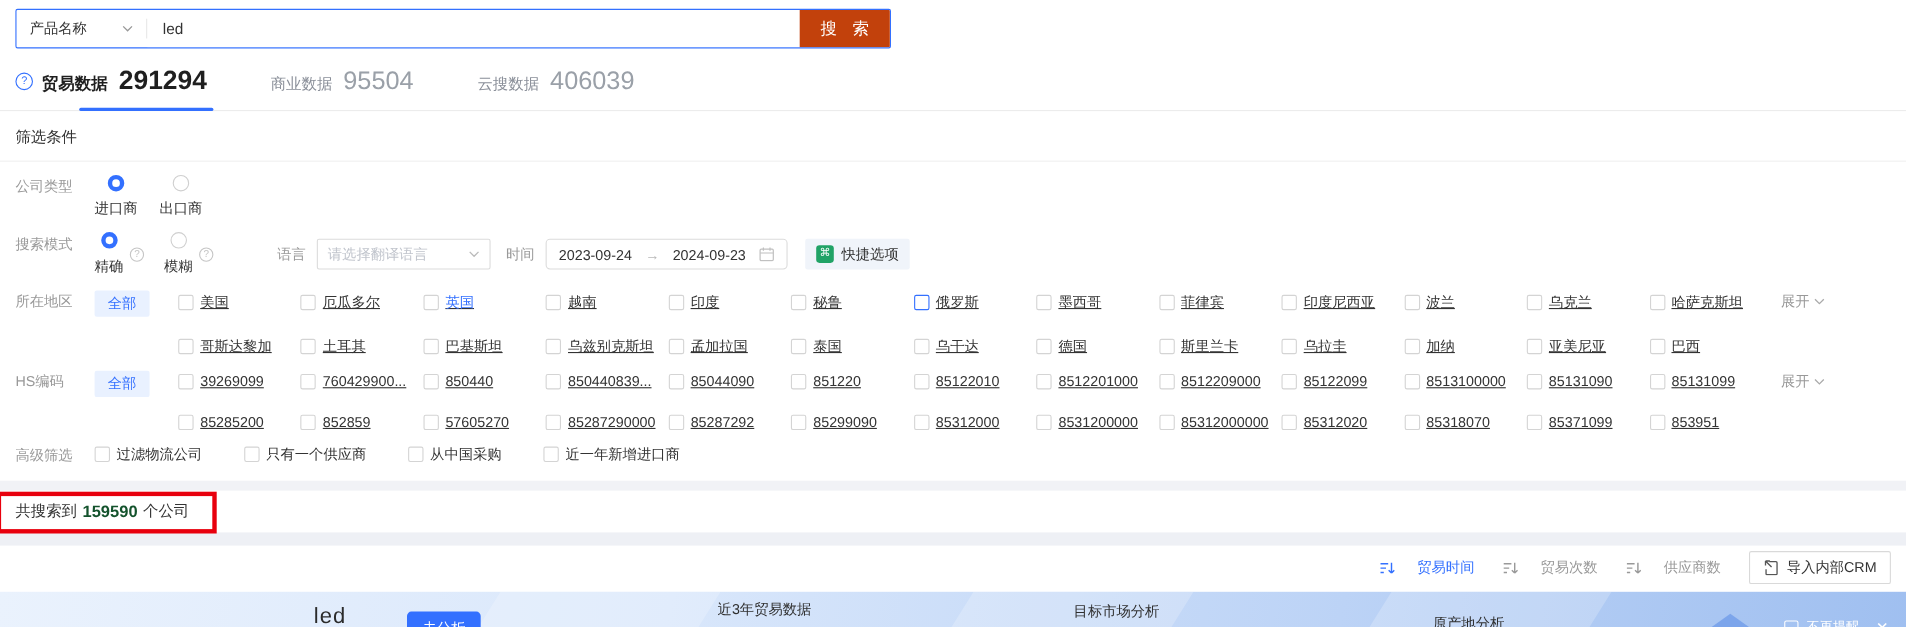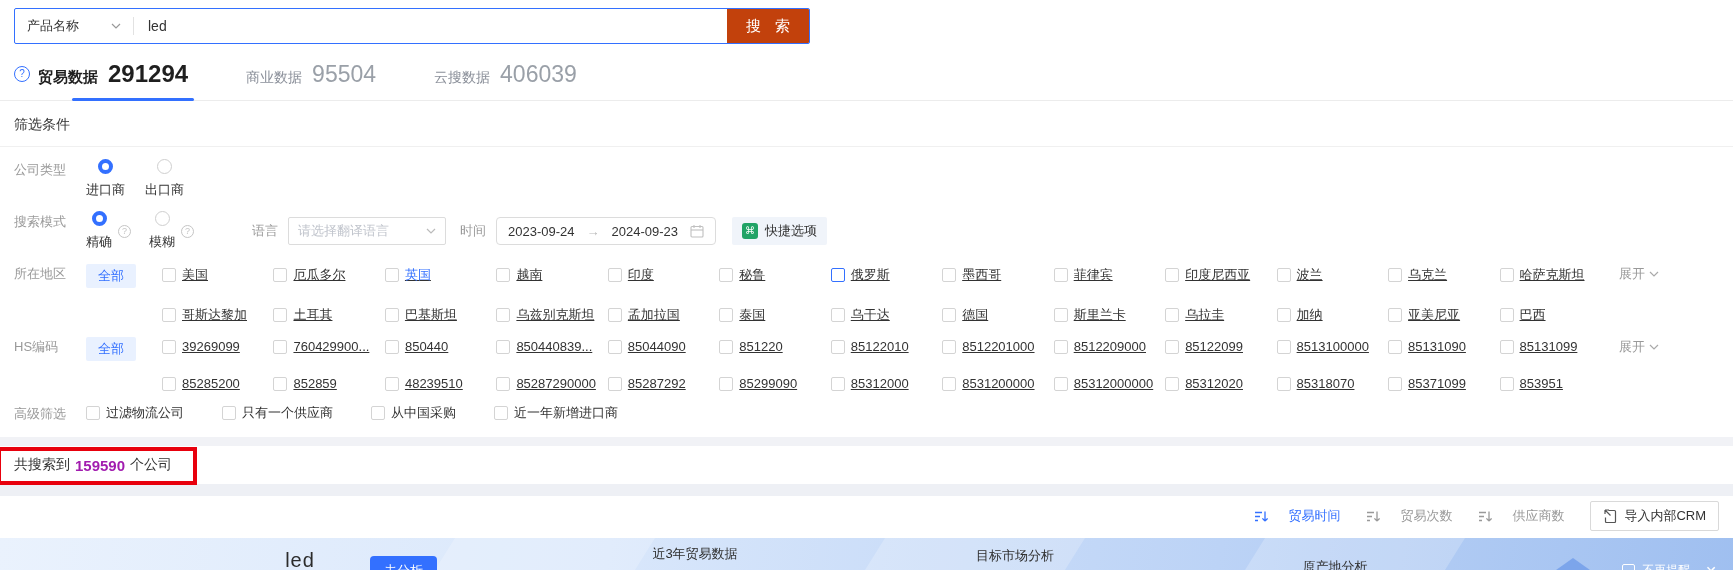--- a/index.html
+++ b/index.html
@@ -59,21 +59,21 @@
   .cb { display:inline-flex; align-items:center; gap:6px; cursor:pointer; white-space:nowrap; }
   .box { width:14px; height:14px; border:1px solid #d4d4d4; border-radius:2px; background:#fff; flex:0 0 14px; }
   .box.blue { border-color:#3370ff; }
   .cb-label.blue { color:#3370ff; }
   .expand { flex:0 0 100px; display:flex; align-items:center; gap:4px; color:#999;
     padding-top:2px; cursor:pointer; justify-content:flex-start; margin-left:8px; }
   .adv-list { display:flex; gap:38px; padding-top:1px;justify-content:flex-end; }
   
   .band { height:9px; background:#f1f2f6; }
   .summary { position:relative; height:38px; display:flex; align-items:center; padding:0 14px; font-size:14px; }
-  .summary .count { color:#a21caf; font-weight:bold; margin:0 5px; font-size:15px; }
+  .summary .count { color:#14532d; font-weight:bold; margin:0 5px; font-size:15px; }
   .red-box { position:absolute; left:-3px; top:1px; width:200px; height:38px;
     border:4px solid #e8000d; pointer-events:none; }
   .band2 { height:12px; background:#eef0f5; }
   .toolbar { height:40px; display:flex; align-items:center; justify-content:flex-end; gap:26px; padding:0 14px; }
   .sort-item { display:flex; align-items:center; gap:20px; color:#999; cursor:pointer; }
   .sort-item.active { color:#3370ff; }
   .crm-btn { height:30px; display:flex; align-items:center; gap:7px; border:1px solid #d9d9d9;
     border-radius:2px; background:#fff; padding:0 12px; color:#333; font-size:13px; cursor:pointer; }
   
   .banner { position:relative; height:74px; margin-top:2px; overflow:hidden;
@@ -384,21 +384,21 @@
         <label class="cb">
           <span class="box"></span>
           <span class="cb-label">85285200</span>
         </label>
         <label class="cb">
           <span class="box"></span>
           <span class="cb-label">852859</span>
         </label>
         <label class="cb">
           <span class="box"></span>
-          <span class="cb-label">48239510</span>
+          <span class="cb-label">57605270</span>
         </label>
         <label class="cb">
           <span class="box"></span>
           <span class="cb-label">85287290000</span>
         </label>
         <label class="cb">
           <span class="box"></span>
           <span class="cb-label">85287292</span>
         </label>
         <label class="cb">

